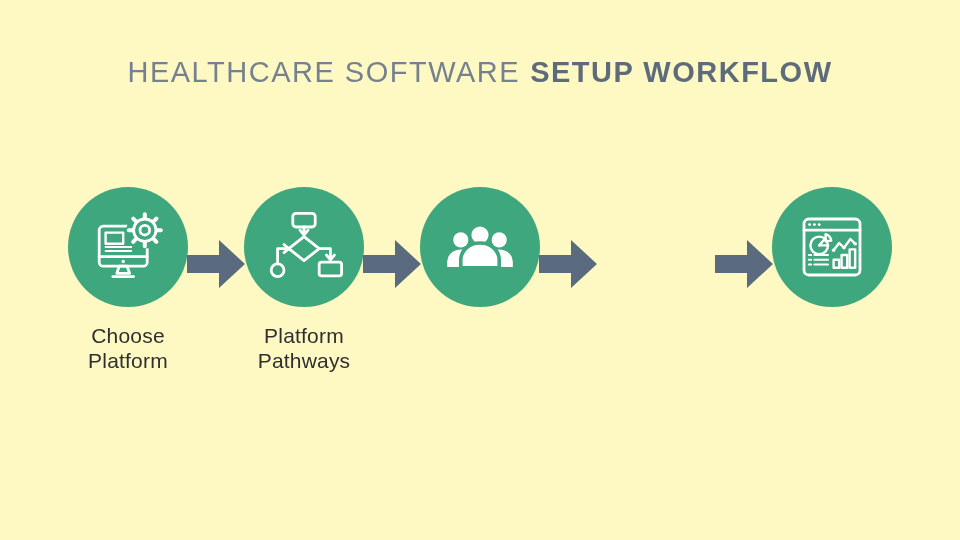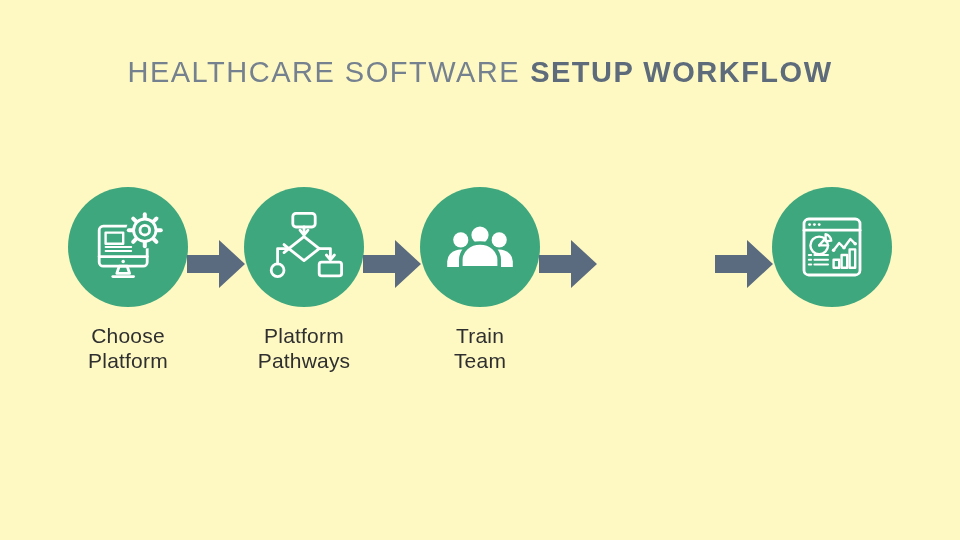--- a/index.html
+++ b/index.html
@@ -115,22 +115,20 @@
         <g fill="#FFFFFF" stroke="none">
           <circle cx="26" cy="41" r="9.5"></circle>
           <circle cx="74" cy="41" r="9.5"></circle>
           <path d="M9,75 v-7 a17,15 0 0 1 34,0 v7 z"></path>
           <path d="M57,75 v-7 a17,15 0 0 1 34,0 v7 z"></path>
         </g>
         <circle cx="50" cy="35" r="13" fill="#FFFFFF" stroke="#3FA77D" stroke-width="4.5"></circle>
         <path d="M26,76 v-10 a24,21 0 0 1 48,0 v10 z" fill="#FFFFFF" stroke="#3FA77D" stroke-width="4.5"></path>
       </svg>
     </div>
-    <div class="step-label">Train
-Team</div>
   </div>
 
   <div class="arrow a3">
     <svg viewBox="0 0 58 48">
         <polygon points="0,15 32,15 32,0 58,24 32,48 32,33 0,33" fill="#5B6B7F"></polygon>
       </svg>
   </div>
 
 
   <div class="arrow a4">

